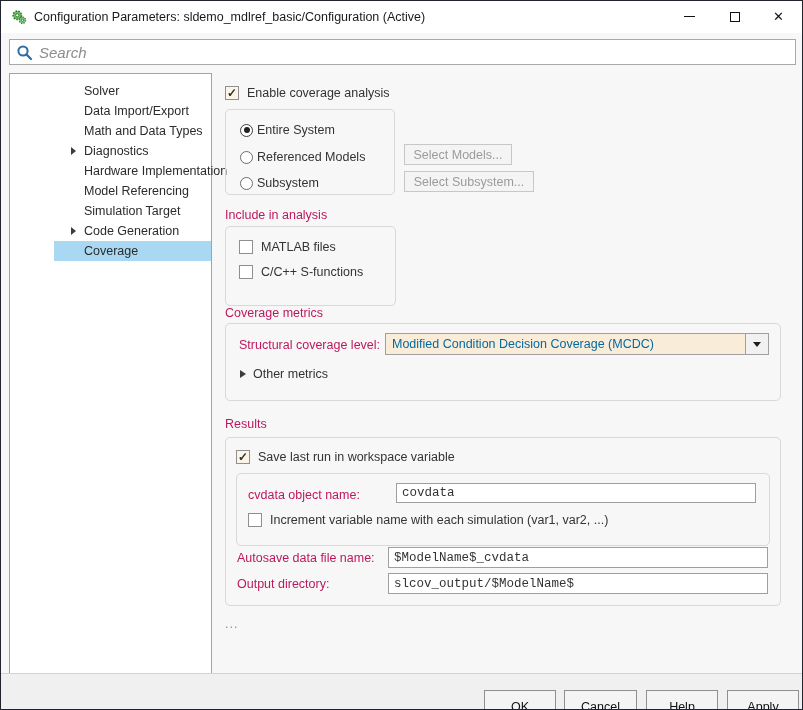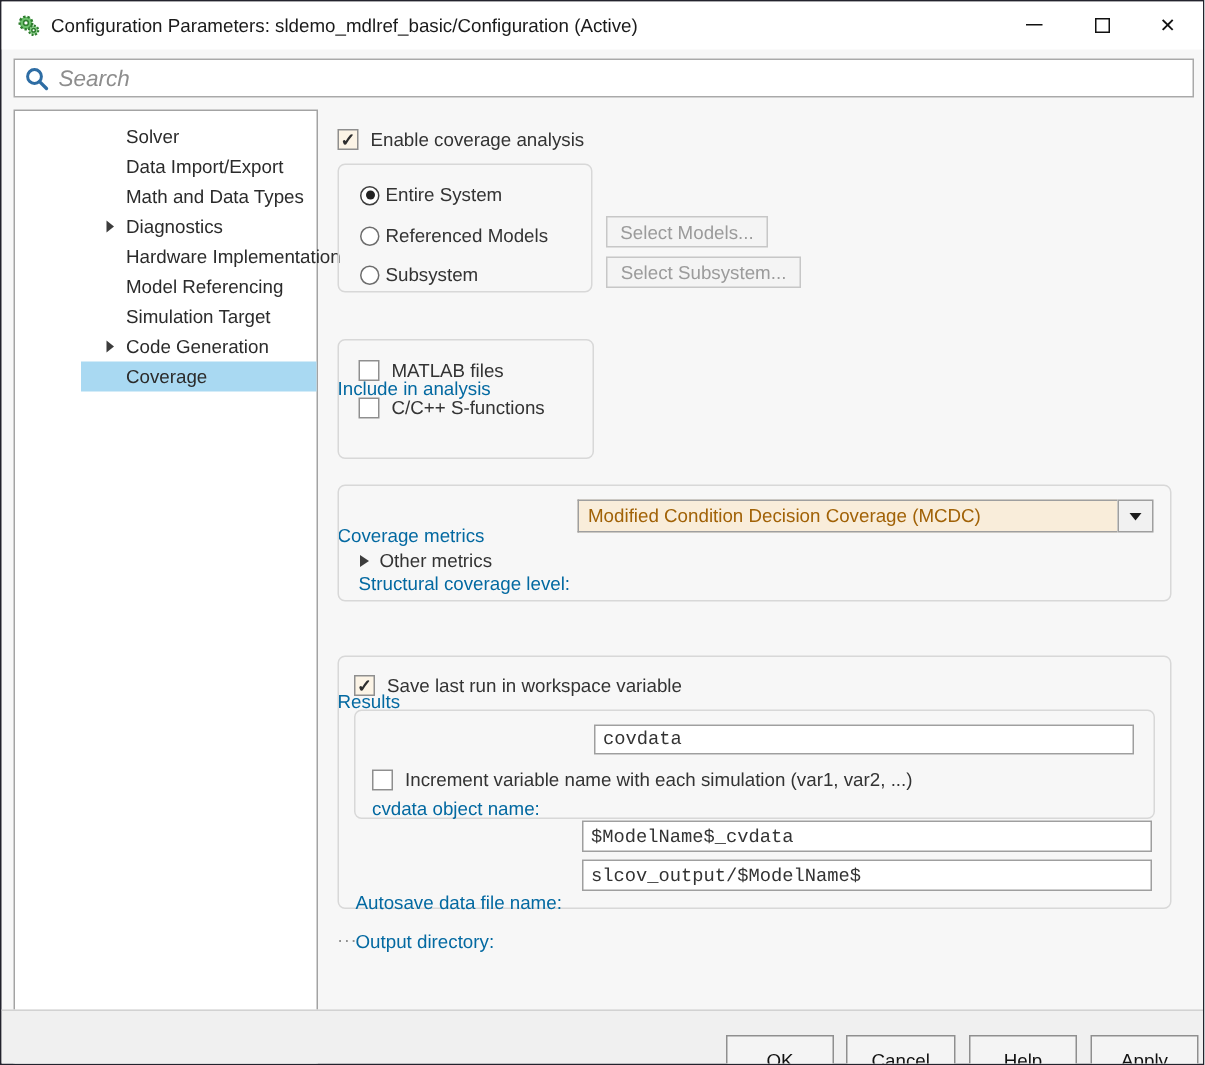--- a/index.html
+++ b/index.html
@@ -41,30 +41,30 @@
   .checkbox { width:14px; height:14px; border:1px solid #8f8f8f; background:#fff; flex:0 0 auto;
               display:flex; align-items:center; justify-content:center; }
   .checkbox.checked { background:#fcf4e6; }
   .checkbox.checked::after { content:"✓"; font-size:12px; font-weight:bold; color:#2e2e2e; line-height:1; }
   .radio { width:13px; height:13px; border:1px solid #6d6d6d; border-radius:50%; background:#fff; flex:0 0 auto;
            display:flex; align-items:center; justify-content:center; }
   .radio.checked { border-color:#3f3f3f; }
   .radio.checked::after { content:""; width:6px; height:6px; border-radius:50%; background:#222; }
   .ctl-row { position:absolute; display:flex; align-items:center; gap:8px; height:16px; }
   .ctl-label { white-space:nowrap; }
-  .heading { position:absolute; color:#0369a1; white-space:nowrap;margin-top:44px; }
+  .heading { position:absolute; color:#be185d; white-space:nowrap; }
   .push-btn { position:absolute; background:#f4f4f4; border:1px solid #c7c7c7; color:#9b9b9b;
               font-size:12.5px; display:flex; align-items:center; justify-content:center; cursor:default; white-space:nowrap; }
   .text-field { position:absolute; background:#fff; border:1px solid #9f9f9f; font-family:Liberation Mono, monospace;
                 font-size:12.5px; color:#333; padding:0 5px; outline:none; }
 
   
   .combo { position:absolute; left:159px; top:9px; width:384px; height:22px; display:flex; }
   .combo-field { flex:1; background:#f9edda; border:1px solid #9f9f9f; border-right:none;
-                 display:flex; align-items:center; padding:0 6px; color:#a16207; white-space:nowrap; overflow:hidden; }
+                 display:flex; align-items:center; padding:0 6px; color:#0369a1; white-space:nowrap; overflow:hidden; }
   .combo-arrow-btn { width:24px; background:#f1f1f1; border:1px solid #9f9f9f;
                      display:flex; align-items:center; justify-content:center; cursor:default; }
   .combo-arrow { width:0; height:0; border-top:5px solid #1c1c1c; border-left:4px solid transparent; border-right:4px solid transparent; }
 
   .collapse-arrow { width:0; height:0; border-left:6px solid #3c3c3c; border-top:4.5px solid transparent;
                     border-bottom:4.5px solid transparent; flex:0 0 auto; }
 
   .ellipsis { position:absolute; left:224px; top:616px; color:#8f8f8f; letter-spacing:1px; }
 
   

